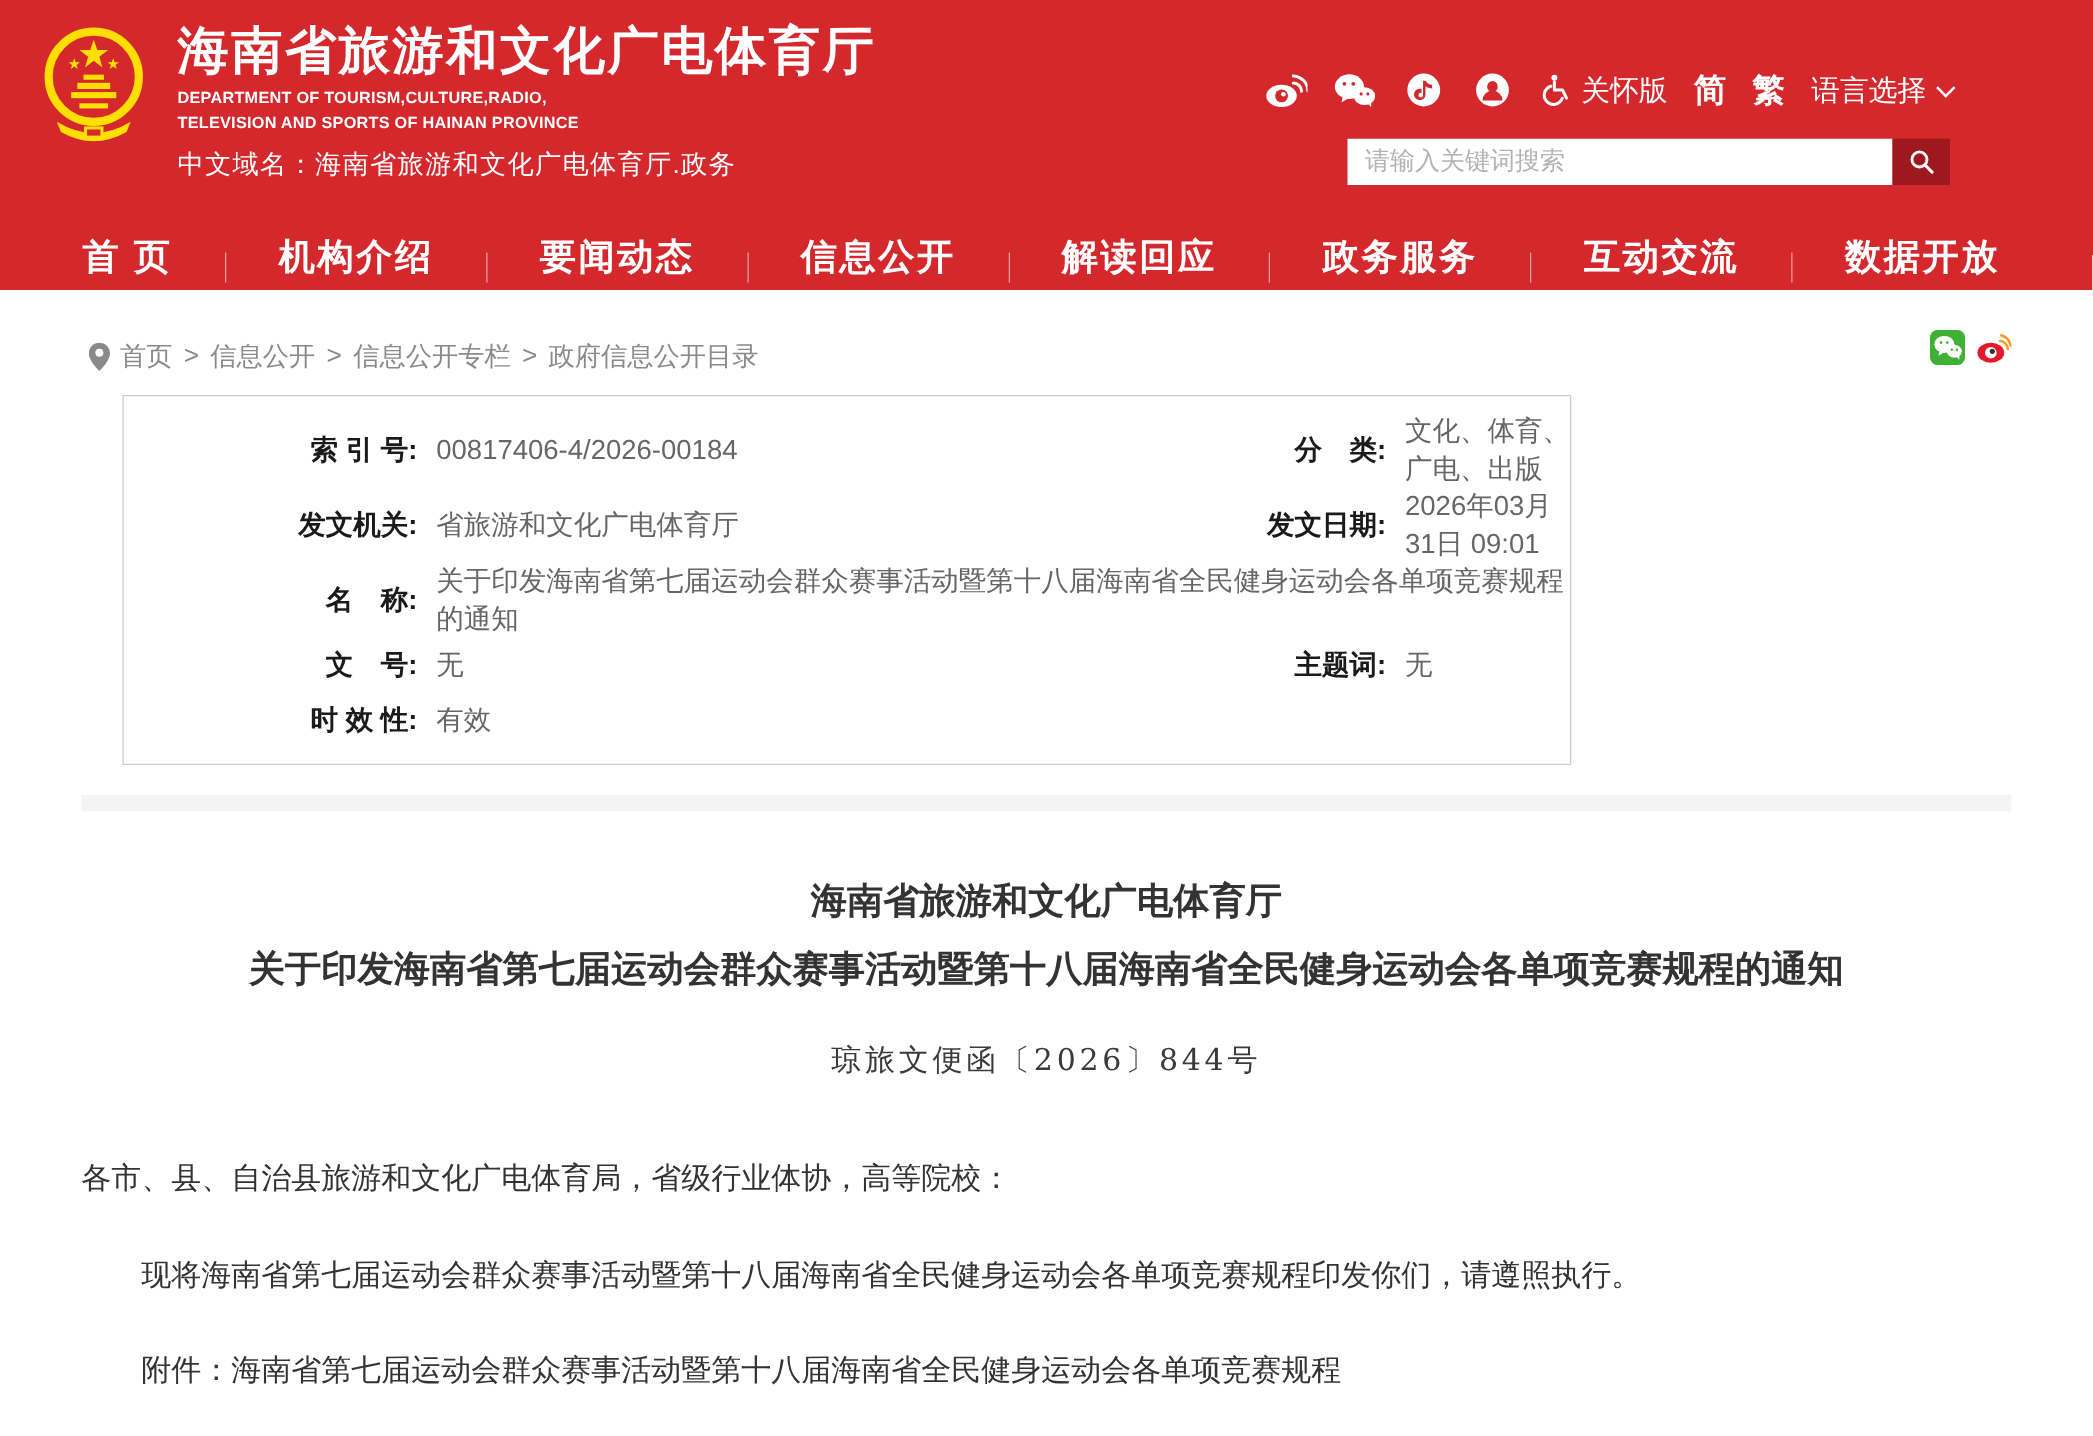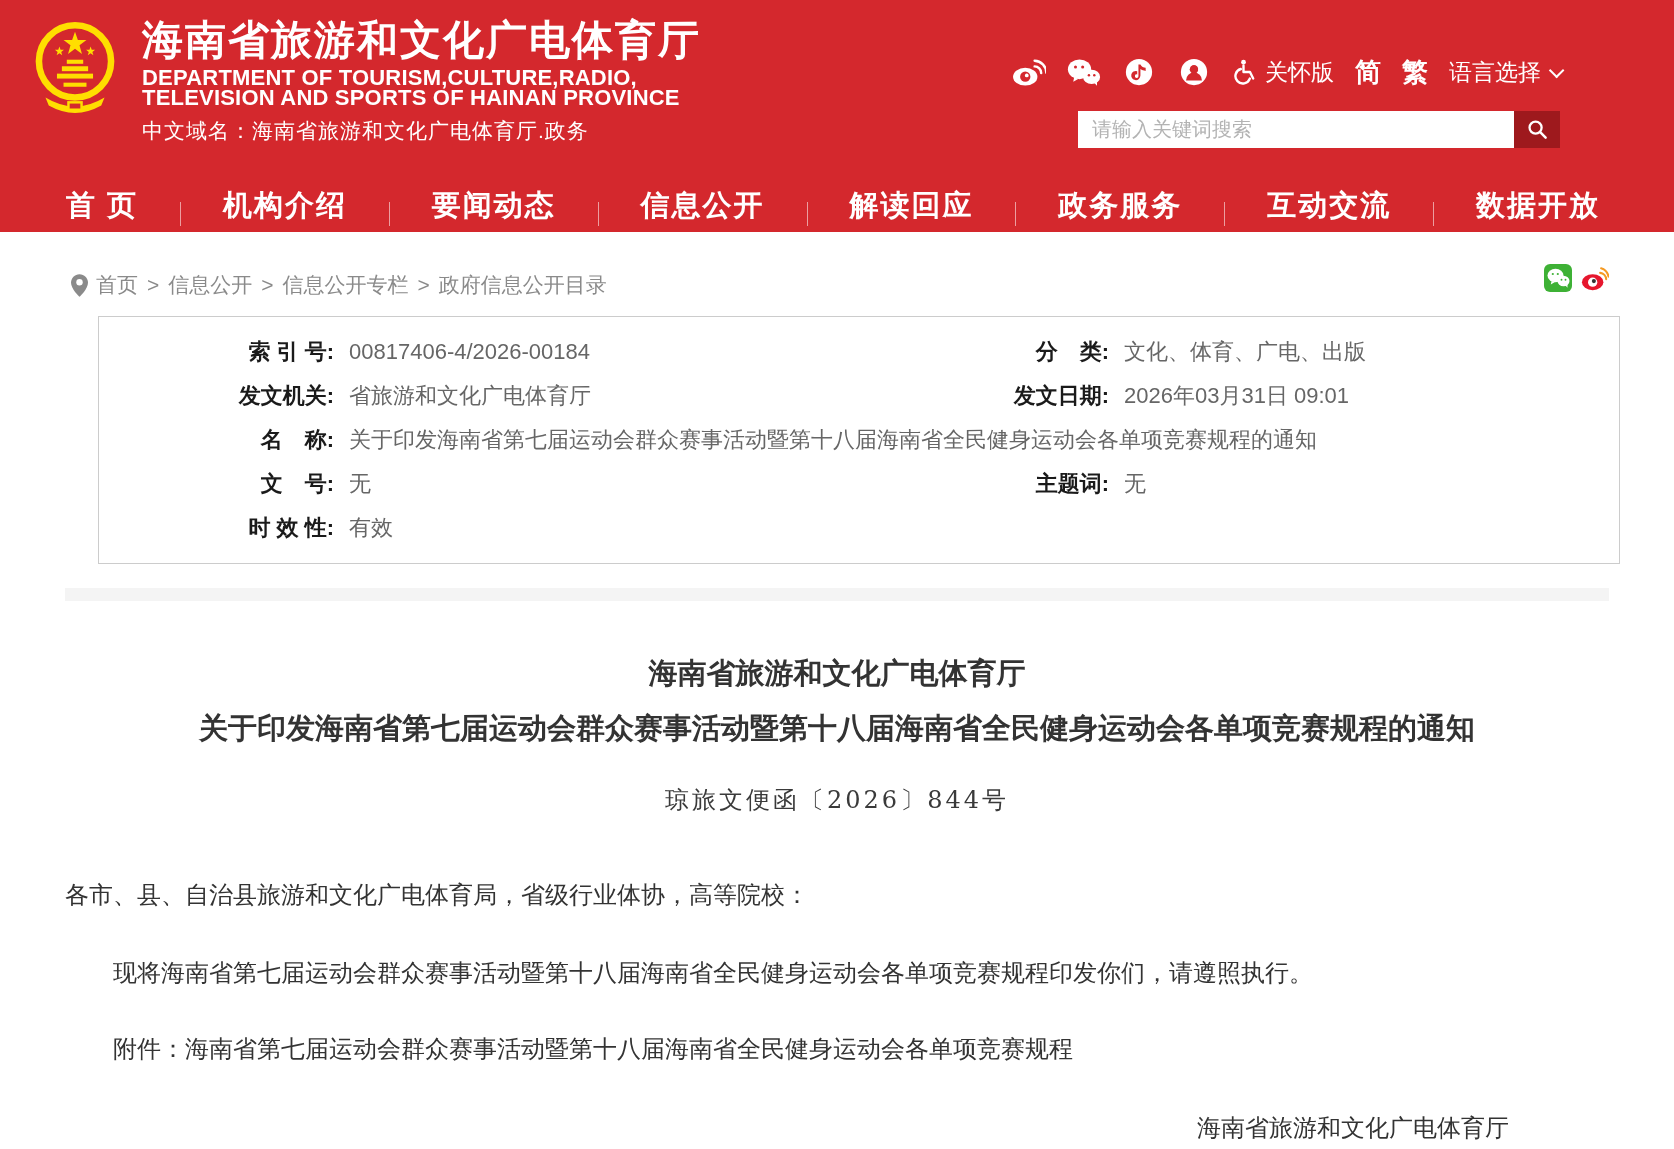--- a/index.html
+++ b/index.html
@@ -4,21 +4,21 @@
 <style>
   * { box-sizing: border-box; margin: 0; padding: 0; }
   html,body { width: 1674px; background: #fff; font-family: "Liberation Sans","DejaVu Sans",sans-serif; }
 
   
   .hd { background: #d4282d; width: 100%; }
   .hd-top { position: relative; height: 163px; padding: 14px 0 0 34px; display: flex; }
   .logo { width: 82px; height: 108px; margin-top: 4px; flex: 0 0 auto; cursor: pointer; }
   .hd-titles { margin-left: 26px; color: #fff; }
   .hd-title { font-size: 41px; font-weight: 700; letter-spacing: 2px; line-height: 48px; margin-top: 2px; }
-  .hd-en { font-size: 22px; font-weight: 700; line-height: 20px; margin-top: 4px; letter-spacing: .2px; }
+  .hd-en { font-size: 13px; font-weight: 700; line-height: 20px; margin-top: 4px; letter-spacing: .2px; }
   .hd-domain { font-size: 21px; margin-top: 9px; letter-spacing: 1px; }
   .hd-right { position: absolute; right: 114px; top: 52px; display: flex; flex-direction: column; align-items: flex-end; }
   .hd-tools { display: flex; align-items: center; gap: 21px; color: #fff; height: 40px; }
   .tool-icon { width: 34px; height: 32px; display: inline-flex; align-items: center; justify-content: center; cursor: pointer; }
   .care { display: flex; align-items: center; gap: 7px; cursor: pointer; font-size: 23px; }
   .zh-btn { font-size: 26px; font-weight: 700; cursor: pointer; }
   .lang { display: flex; align-items: center; gap: 8px; font-size: 23px; cursor: pointer; }
   .chev { width: 11px; height: 11px; border-right: 2px solid #fff; border-bottom: 2px solid #fff; transform: rotate(45deg) translateY(-3px); }
   .hd-search { margin-top: 19px; display: flex; width: 482px; height: 37px; }
   .hd-search input { flex: 1; border: 0; outline: none; padding: 12px 14px; font-size: 20px; color: #444; font-family: inherit; }
@@ -32,21 +32,21 @@
 
   
   .main { padding: 0 65px; position: relative; }
   .crumb-row { margin-top: 38px; display: flex; align-items: center; color: #8a8a8a; font-size: 21px; position: relative; height: 30px; }
   .crumb-row .pin { margin: 0 8px 0 6px; }
   .crumb-link { cursor: pointer; }
   .crumb-sep { margin: 0 9px; }
   .share-box { position: absolute; right: 0; top: -6px; display: flex; gap: 9px; }
   .share-ic { width: 28px; height: 28px; cursor: pointer; }
 
-  .meta-box { border: 1px solid #ccc; margin: 16px 0 0 33px; width: 1522px; padding: 13px 0 13px 0; display: grid; grid-template-columns: 235px 525px 250px 1fr; grid-auto-rows: minmax(44px,auto); align-items: center; font-size: 22px; }
+  .meta-box { border: 1px solid #ccc; margin: 16px 0 0 33px; width: 1159px; padding: 13px 0 13px 0; display: grid; grid-template-columns: 235px 525px 250px 1fr; grid-auto-rows: minmax(44px,auto); align-items: center; font-size: 22px; }
   .m-label { text-align: right; font-weight: 700; color: #1a1a1a; white-space: pre; }
   .m-value { color: #666; padding-left: 15px; }
   .m-span { grid-column: 2 / 5; }
 
   .sep-band { height: 13px; background: #f4f4f4; margin: 24px 0 0 0; width: 1544px; }
 
   .doc-title { text-align: center; font-size: 29px; font-weight: 700; color: #333; margin-top: 52px; line-height: 40px; }
   .doc-title2 { text-align: center; font-size: 29px; font-weight: 700; color: #333; margin-top: 15px; line-height: 40px; }
   .doc-num { text-align: center; font-family: "DejaVu Serif","Liberation Serif",serif; font-size: 24px; color: #3a3a3a; margin-top: 36px; letter-spacing: 3px; }
   .para { font-size: 24px; color: #333; line-height: 34px; }

